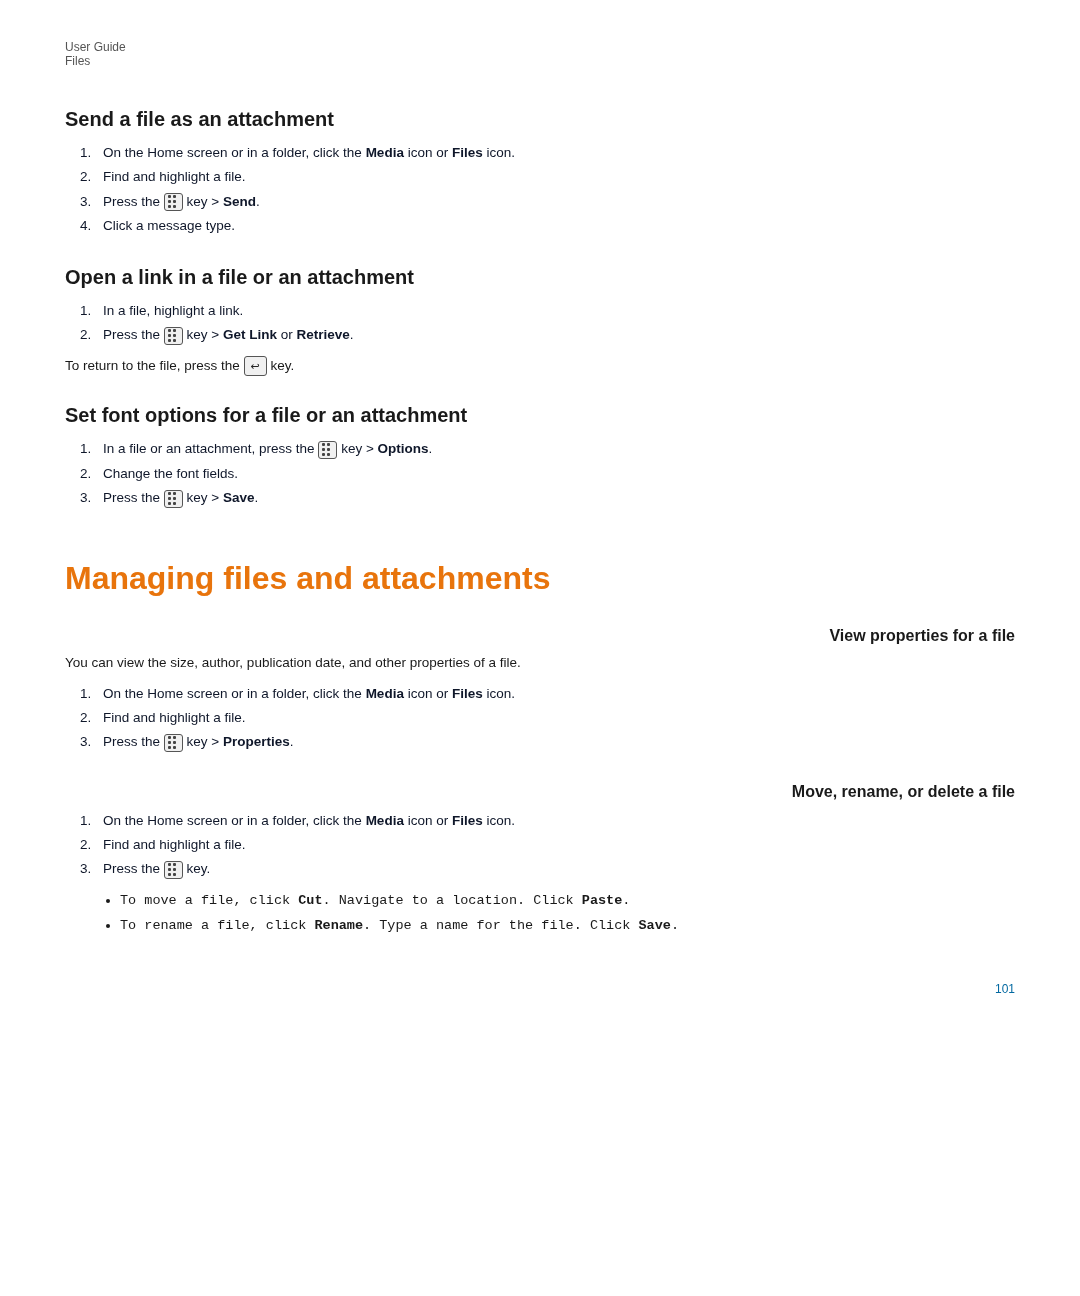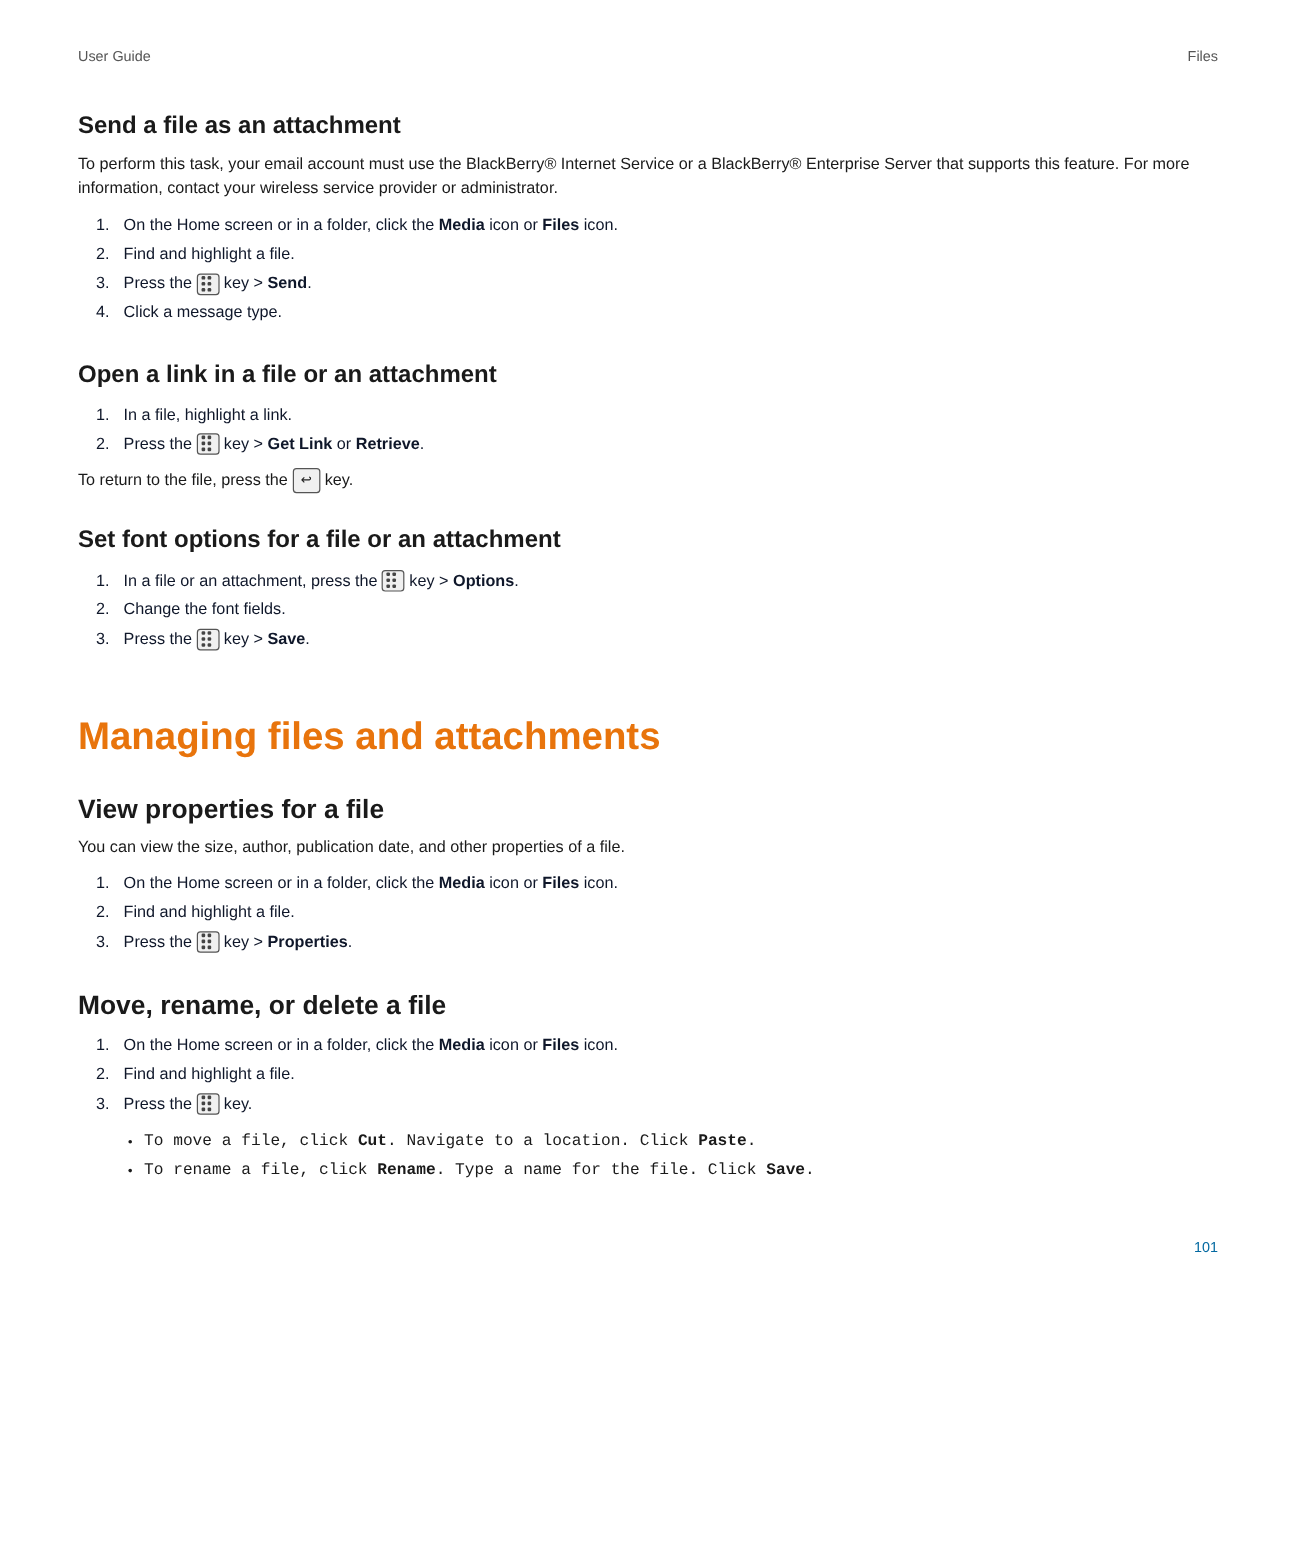--- a/index.html
+++ b/index.html
@@ -21,20 +21,21 @@
     .page {
       padding: 40px 65px 60px 65px;
       position: relative;
     }
 
     .header {
       display: flex;
       justify-content: space-between;
       align-items: flex-start;
       margin-bottom: 40px;
+      flex-direction: column;
     }
 
     .header-left {
       font-size: 12px;
       color: #555;
     }
 
     .header-right {
       font-size: 12px;
       color: #555;
@@ -54,24 +55,25 @@
     .section-title.chapter {
       font-size: 32px;
       font-weight: bold;
       color: #e8740c;
       margin-top: 50px;
       margin-bottom: 30px;
       border-top: none;
     }
 
     .section-subtitle {
-      font-size: 22px;
-      font-weight: bold;
-      color: #1a1a1a;
-      margin-bottom: 8px;
+      font-size: 16px;
+      font-weight: bold;
+      color: #1a1a1a;
+      margin-bottom: 8px;
+      text-align: right;
     }
 
     p {
       font-size: 13.5px;
       line-height: 1.5;
       color: #1a1a1a;
       margin-bottom: 8px;
     }
 
     ol {
@@ -155,21 +157,20 @@
 
 <div class="page">
 
   <div class="header">
     <span class="header-left">User Guide</span>
     <span class="header-right">Files</span>
   </div>
 
   <div class="section">
     <div class="section-title">Send a file as an attachment</div>
-    <p>To perform this task, your email account must use the BlackBerry® Internet Service or a BlackBerry® Enterprise Server that supports this feature. For more information, contact your wireless service provider or administrator.</p>
     <ol>
       <li>On the Home screen or in a folder, click the <b>Media</b> icon or <b>Files</b> icon.</li>
       <li>Find and highlight a file.</li>
       <li>Press the <span class="menu-key">
             <span class="menu-key-dots">
               <span class="menu-key-dot"></span>
               <span class="menu-key-dot"></span>
               <span class="menu-key-dot"></span>
               <span class="menu-key-dot"></span>
               <span class="menu-key-dot"></span>

